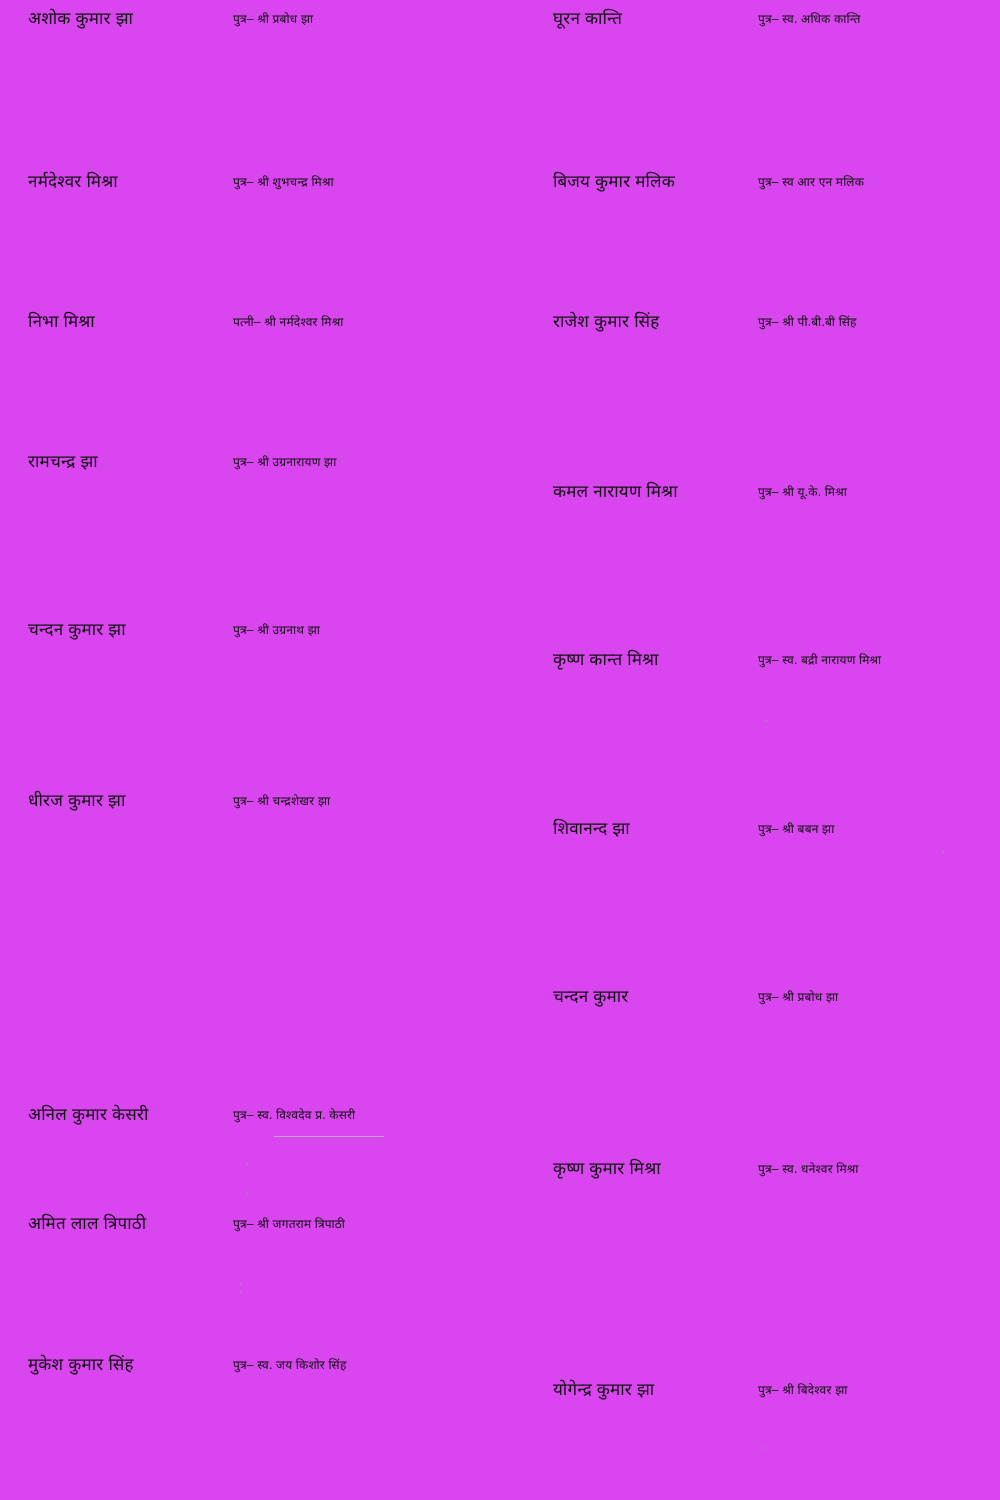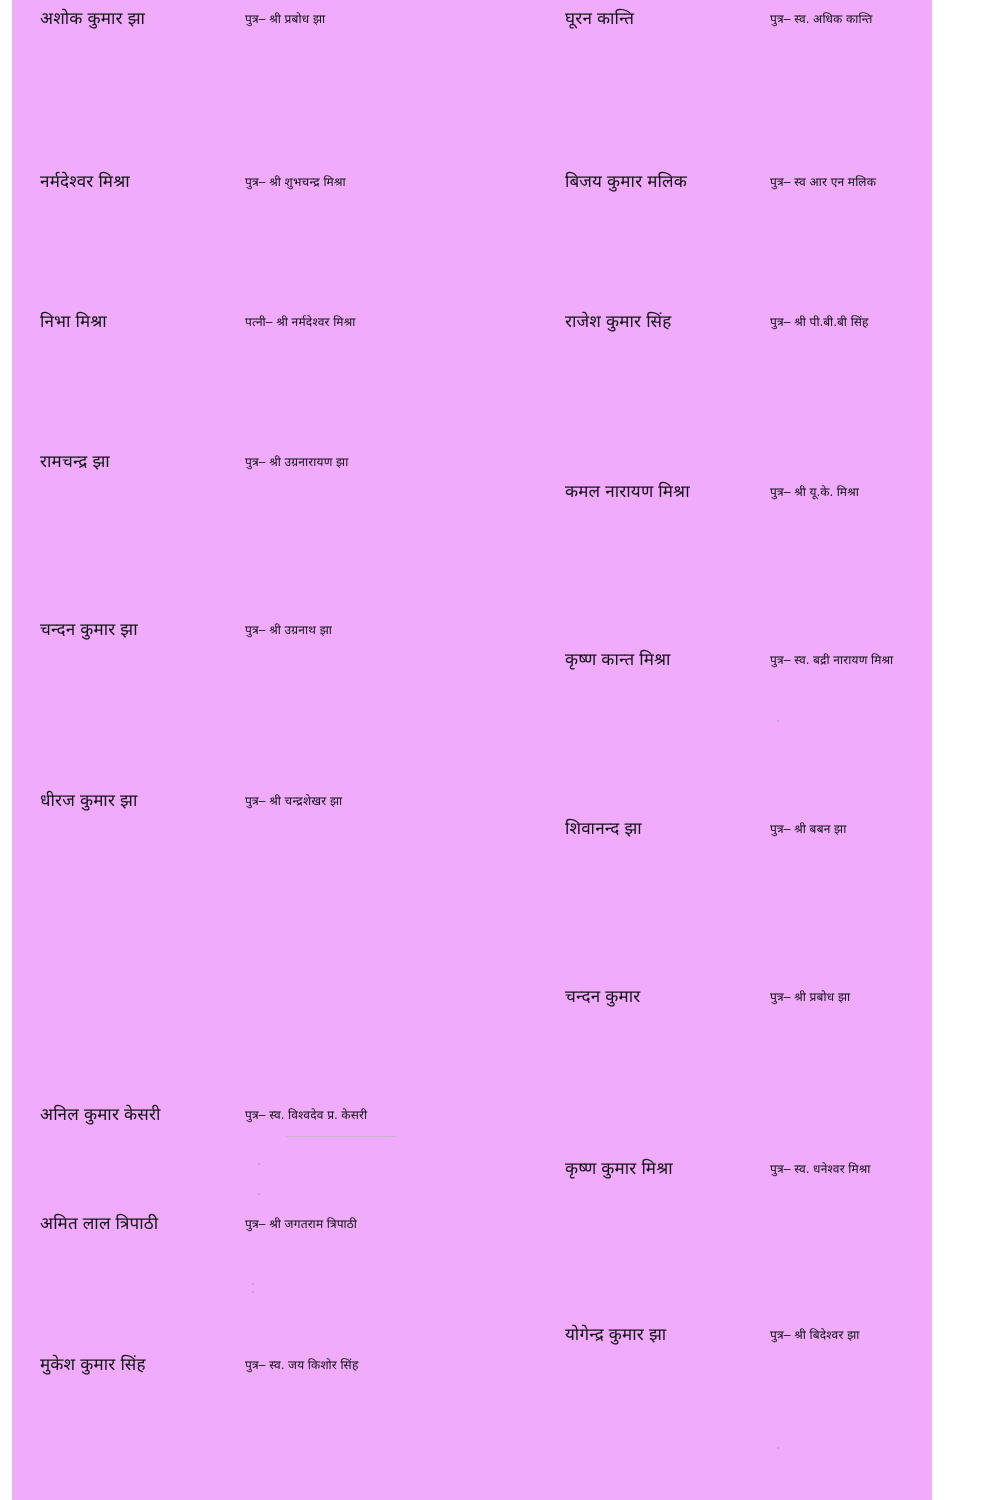--- a/index.html
+++ b/index.html
@@ -6,25 +6,24 @@
     margin: 0;
     padding: 0;
     background: #ffffff;
   }
   body {
     font-family: "Liberation Sans", "DejaVu Sans", sans-serif;
     color: #111111;
   }
   .page {
     position: relative;
-    width: 920px;
+    width: 1000px;
     height: 1500px;
-    background: #f0abfc;
+    background: #d946ef;
     overflow: hidden;
-    margin-left: 12px;
   }
   .col {
     position: absolute;
     top: 0;
     height: 1500px;
   }
   .col-left  { left: 0px;   width: 520px; }
   .col-right { left: 520px; width: 480px; }
 
   .entry {
@@ -136,21 +135,21 @@
       <span class="rel">पुत्र– श्री बबन झा</span>
     </div>
     <div class="entry" style="top:986px">
       <span class="name">चन्दन कुमार</span>
       <span class="rel">पुत्र– श्री प्रबोध झा</span>
     </div>
     <div class="entry" style="top:1158px">
       <span class="name">कृष्ण कुमार मिश्रा</span>
       <span class="rel">पुत्र– स्व. धनेश्वर मिश्रा</span>
     </div>
-    <div class="entry" style="top:1324px">
+    <div class="entry" style="top:1379px">
       <span class="name">योगेन्द्र कुमार झा</span>
       <span class="rel">पुत्र– श्री बिदेश्वर झा</span>
     </div>
   </div>
 
   <div class="speck" style="left:246px; top:1163px"></div>
   <div class="speck" style="left:246px; top:1193px"></div>
   <div class="speck" style="left:240px; top:1283px"></div>
   <div class="speck" style="left:240px; top:1291px"></div>
   <div class="speck" style="left:765px; top:720px"></div>

